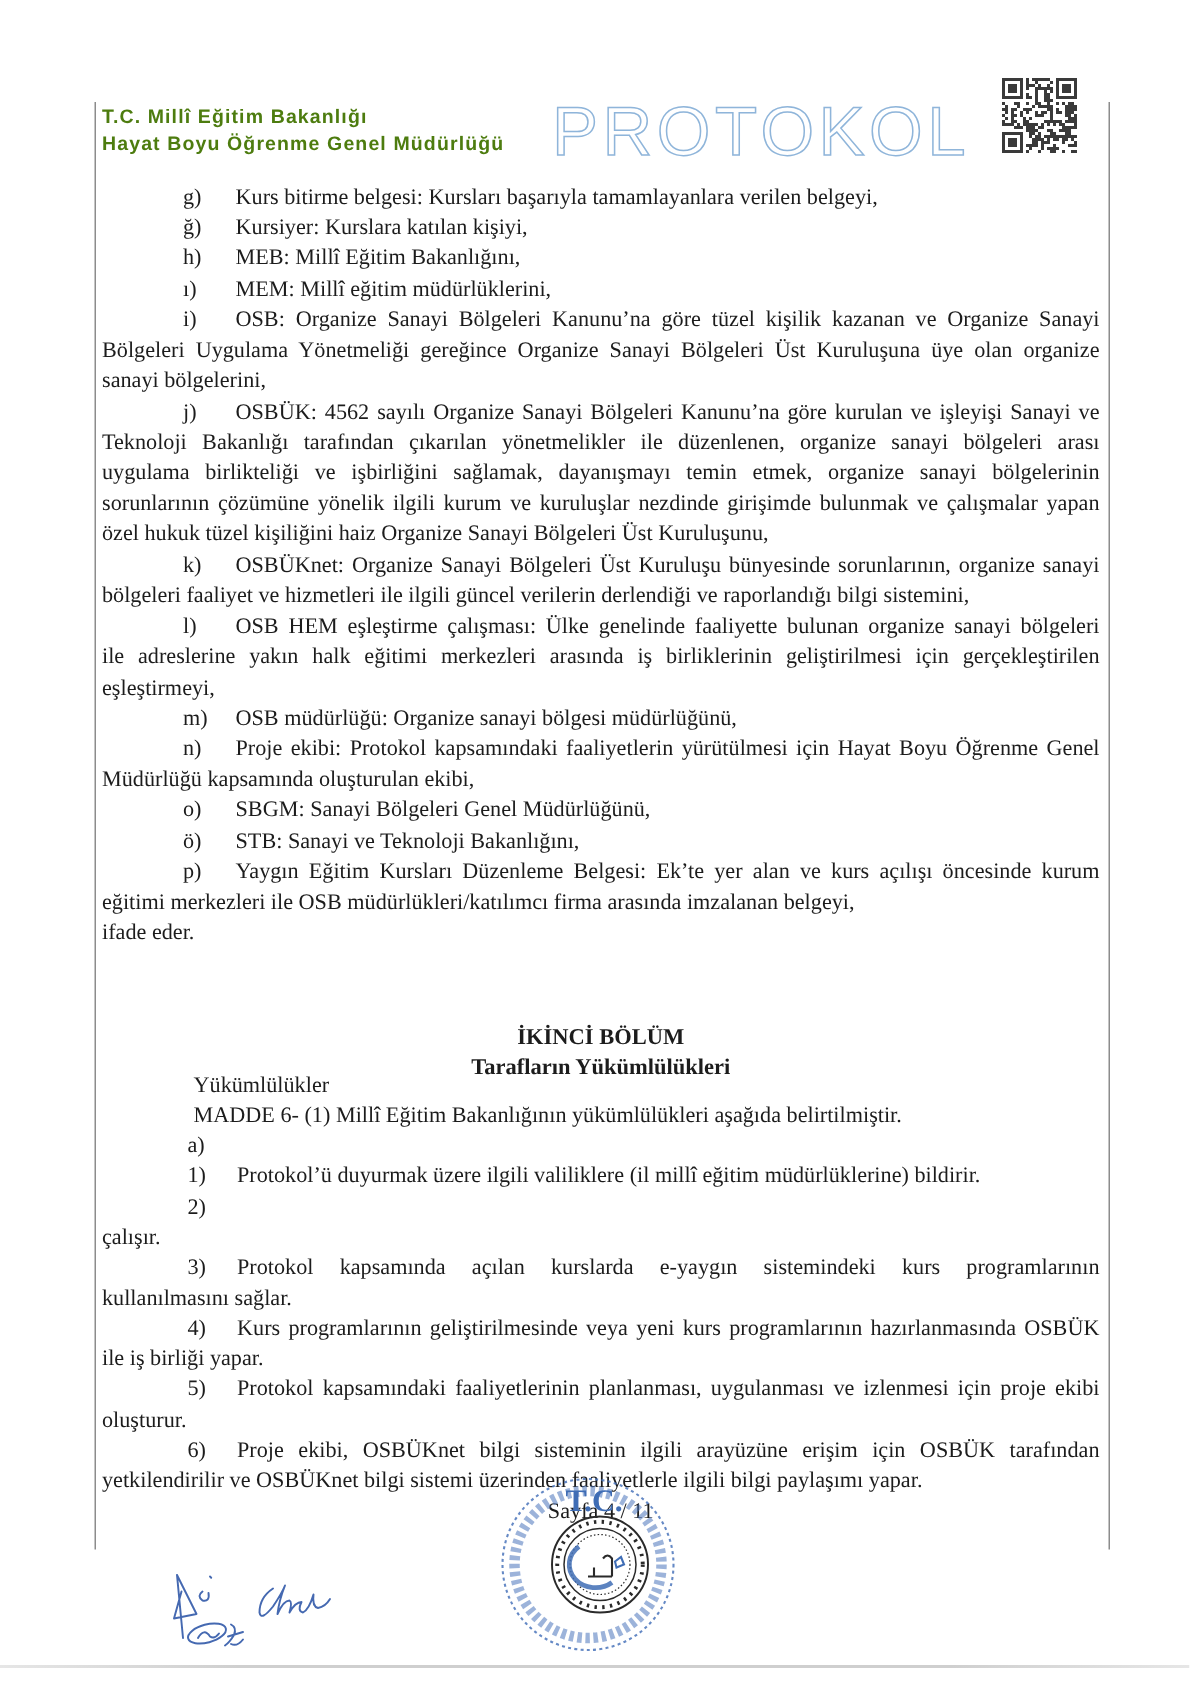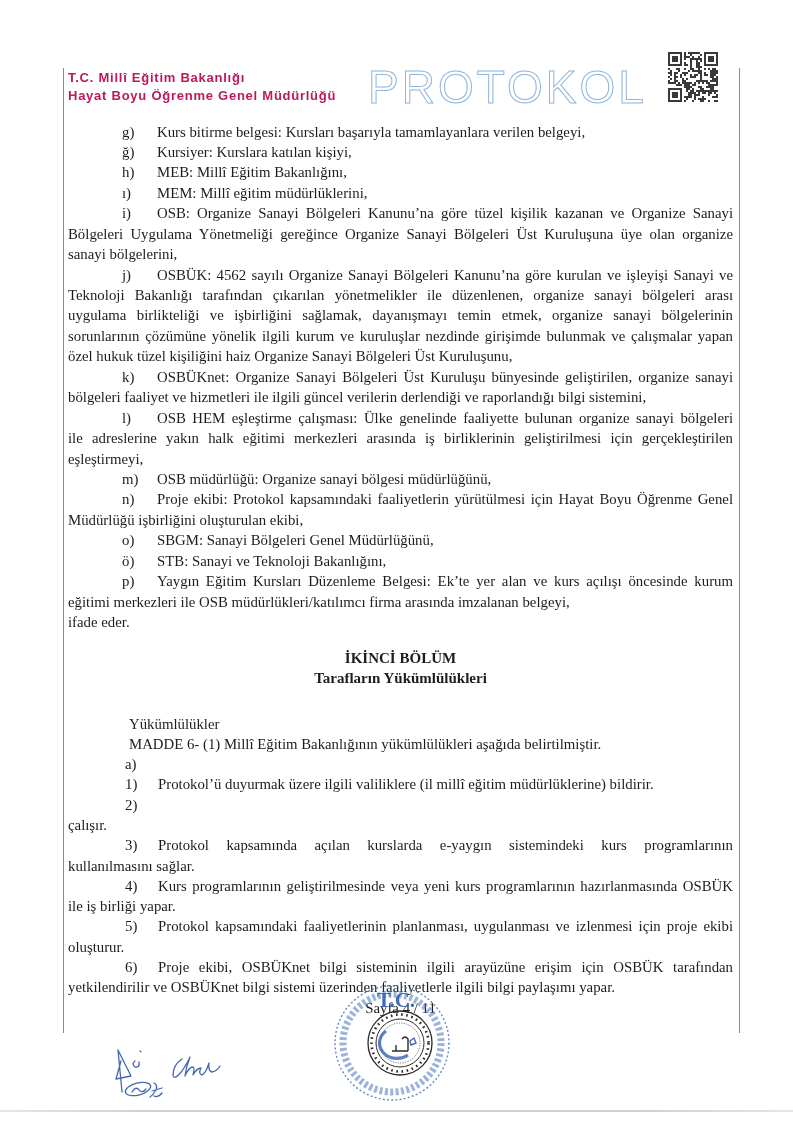--- a/index.html
+++ b/index.html
@@ -5,42 +5,42 @@
   html,body{margin:0;padding:0;background:#ffffff;}
   body{width:793px;height:1123px;position:relative;overflow:hidden;color:#1c1c1c;
        font-family:"Liberation Serif","DejaVu Serif",serif;}
   .abs{position:absolute;}
   
   .frame-line{position:absolute;top:68px;height:965px;width:1px;background:#8c8c8c;}
   .bottom-rule{position:absolute;left:0;top:1110px;width:793px;height:2px;
        background:linear-gradient(to right,#e6e6e6,#cfcfcf 20%,#cfcfcf 80%,#e6e6e6);}
   
   .hdr{left:68px;top:68.5px;font-family:"Liberation Sans","DejaVu Sans",sans-serif;font-weight:bold;
-       font-size:13px;line-height:18px;letter-spacing:0.75px;color:#be185d;white-space:nowrap;}
+       font-size:13px;line-height:18px;letter-spacing:0.75px;color:#4d7c0f;white-space:nowrap;}
   .hdr div{height:18px;}
   .protokol{left:368px;top:64px;font-family:"Liberation Sans","DejaVu Sans",sans-serif;font-size:46px;
        line-height:46px;letter-spacing:3px;color:transparent;-webkit-text-stroke:1px #8fb5da;white-space:nowrap;}
   .qr{left:668px;top:52px;width:50px;height:50px;}
   
   .sec{position:absolute;left:68px;width:665px;font-size:14.8px;}
   .sec1{top:121.5px;}
   .sec1 .line{height:20.45px;line-height:20.45px;}
   .sec2{top:713.5px;}
   .sec2 .line{height:20.3px;line-height:20.3px;}
   .line{white-space:normal;overflow:visible;}
   .lab{display:flex;}
   .sec1 .lab{padding-left:54px;}
   .sec1 .lab .lbl{flex:none;width:35px;}
   .sec2 .lab{padding-left:57px;}
   .sec2 .lab .lbl{flex:none;width:33px;}
   .lab .txt{flex:1;min-width:0;}
   .j{text-align:justify;text-align-last:justify;}
   .b{font-weight:normal;}
   .ind61{padding-left:61px;}
-  .chapter{position:absolute;left:68px;width:665px;top:649px;text-align:center;font-weight:bold;
+  .chapter{position:absolute;left:68px;width:665px;top:683px;text-align:center;font-weight:bold;
        font-size:15px;line-height:19.5px;}
   .pageno{text-align:center;}
   .sig{left:108px;top:1045px;width:115px;height:62px;}
   .stamp{left:322px;top:983px;width:140px;height:125px;}
 </style>
 </head>
 <body>
 
 <div class="frame-line" style="left:63px;"></div>
 <div class="frame-line" style="left:739px;"></div>
@@ -323,21 +323,21 @@
         <span class="txt">OSBÜK: 4562 sayılı Organize Sanayi Bölgeleri Kanunu’na göre kurulan ve işleyişi Sanayi ve</span>
       </div>
     <div class="line j">Teknoloji Bakanlığı tarafından çıkarılan yönetmelikler ile düzenlenen, organize sanayi bölgeleri arası</div>
     <div class="line j">uygulama birlikteliği ve işbirliğini sağlamak, dayanışmayı temin etmek, organize sanayi bölgelerinin</div>
     <div class="line j">sorunlarının çözümüne yönelik ilgili kurum ve kuruluşlar nezdinde girişimde bulunmak ve çalışmalar yapan</div>
     <div class="line">özel hukuk tüzel kişiliğini haiz Organize Sanayi Bölgeleri Üst Kuruluşunu,</div>
   </div>
   <div>
     <div class="line lab j">
         <span class="lbl">k)</span>
-        <span class="txt">OSBÜKnet: Organize Sanayi Bölgeleri Üst Kuruluşu bünyesinde geliştirilen, organize sanayi</span>
+        <span class="txt">OSBÜKnet: Organize Sanayi Bölgeleri Üst Kuruluşu bünyesinde sorunlarının, organize sanayi</span>
       </div>
     <div class="line">bölgeleri faaliyet ve hizmetleri ile ilgili güncel verilerin derlendiği ve raporlandığı bilgi sistemini,</div>
   </div>
   <div>
     <div class="line lab j">
         <span class="lbl">l)</span>
         <span class="txt">OSB HEM eşleştirme çalışması: Ülke genelinde faaliyette bulunan organize sanayi bölgeleri</span>
       </div>
     <div class="line j">ile adreslerine yakın halk eğitimi merkezleri arasında iş birliklerinin geliştirilmesi için gerçekleştirilen</div>
     <div class="line">eşleştirmeyi,</div>
@@ -346,21 +346,21 @@
     <div class="line lab">
         <span class="lbl">m)</span>
         <span class="txt">OSB müdürlüğü: Organize sanayi bölgesi müdürlüğünü,</span>
       </div>
   </div>
   <div>
     <div class="line lab j">
         <span class="lbl">n)</span>
         <span class="txt">Proje ekibi: Protokol kapsamındaki faaliyetlerin yürütülmesi için Hayat Boyu Öğrenme Genel</span>
       </div>
-    <div class="line">Müdürlüğü işbirliğini oluşturulan ekibi,</div>
+    <div class="line">Müdürlüğü kapsamında oluşturulan ekibi,</div>
   </div>
   <div>
     <div class="line lab">
         <span class="lbl">o)</span>
         <span class="txt">SBGM: Sanayi Bölgeleri Genel Müdürlüğünü,</span>
       </div>
   </div>
   <div>
     <div class="line lab">
         <span class="lbl">ö)</span>

